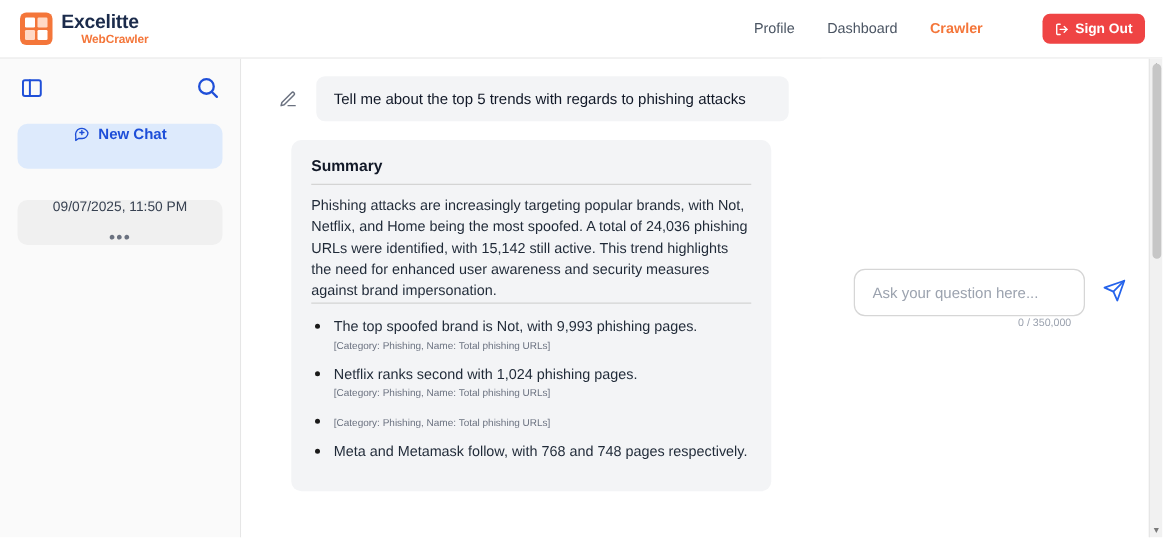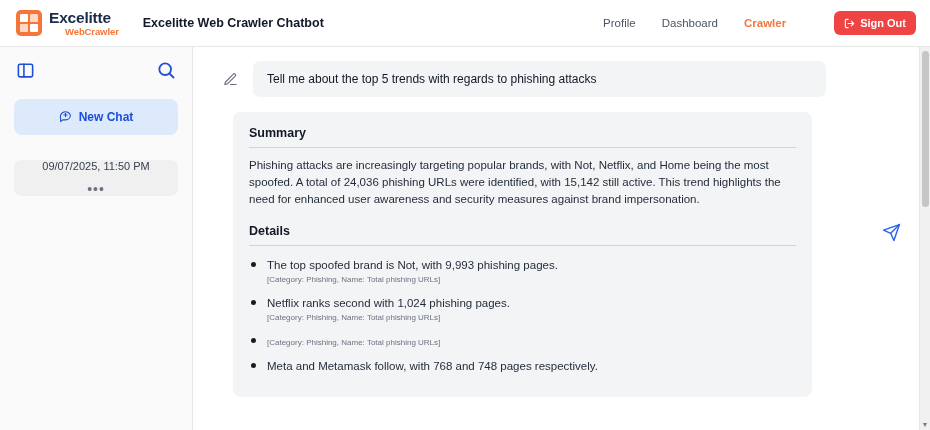--- a/index.html
+++ b/index.html
@@ -151,21 +151,20 @@
   .new-chat {
     margin: 6px 14px 0 14px;
     height: 36px;
     background: #ddeafc;
     border: none;
     border-radius: 8px;
     color: #1d4ed8;
     font-size: 12px;
     font-weight: bold;
     display: flex;
-    align-items: center;
     justify-content: center;
     gap: 7px;
     cursor: pointer;
     font-family: "Liberation Sans", sans-serif;
   }
   .chat-item {
     margin: 25px 14px 0 14px;
     height: 36px;
     background: #f0f0f0;
     border-radius: 8px;
@@ -375,21 +374,20 @@
             <i></i>
             <i></i>
             <i></i>
           </span>
       </span>
       <span class="brand-text">
         <span class="brand-top">Excelitte</span>
         <span class="brand-bottom">WebCrawler</span>
       </span>
     </div>
-    <div class="app-title">Excelitte Web Crawler Chatbot</div>
 
     <div class="nav">
       <a class="nav-link">Profile</a>
       <a class="nav-link">Dashboard</a>
       <a class="nav-link active">Crawler</a>
       <button class="signout">
         <span>
           <svg width="11" height="11" viewBox="0 0 24 24" fill="none" stroke="#ffffff" stroke-width="2.4" stroke-linecap="round" stroke-linejoin="round">
             <path d="M9 21H5a2 2 0 0 1-2-2V5a2 2 0 0 1 2-2h4"></path>
             <polyline points="16 17 21 12 16 7"></polyline>
@@ -447,21 +445,20 @@
             </svg>
           </span>
           <div class="user-bubble">Tell me about the top 5 trends with regards to phishing attacks</div>
         </div>
 
         <div class="answer-card">
           <div class="card-h">Summary</div>
           <div class="rule"></div>
           <p class="card-p">Phishing attacks are increasingly targeting popular brands, with Not, Netflix, and Home being the most spoofed. A total of 24,036 phishing URLs were identified, with 15,142 still active. This trend highlights the need for enhanced user awareness and security measures against brand impersonation.</p>
 
-          <div class="card-h details">Details</div>
           <div class="rule"></div>
 
           <ul class="bullets">
             <li>
               <div class="b-main">The top spoofed brand is Not, with 9,993 phishing pages.</div>
               <div class="b-meta">[Category: Phishing, Name: Total phishing URLs]</div>
             </li>
             <li>
               <div class="b-main">Netflix ranks second with 1,024 phishing pages.</div>
               <div class="b-meta">[Category: Phishing, Name: Total phishing URLs]</div>
@@ -474,20 +471,24 @@
 
             </li>
 
           </ul>
         </div>
 
         <div class="fade"></div>
       </div>
 
       <div class="composer-wrap">
+        <div class="composer">
+          <input type="text" placeholder="Ask your question here..." style="">
+          <span class="counter">0 / 350,000</span>
+        </div>
         <button class="send-btn">
           <span>
             <svg width="19" height="19" viewBox="0 0 24 24" fill="none" stroke="#2563eb" stroke-width="1.8" stroke-linecap="round" stroke-linejoin="round">
               <path d="M22 2 11 13"></path>
               <path d="M22 2 15 22l-4-9-9-4 20-7z"></path>
             </svg>
           </span>
         </button>
       </div>
     </div>

